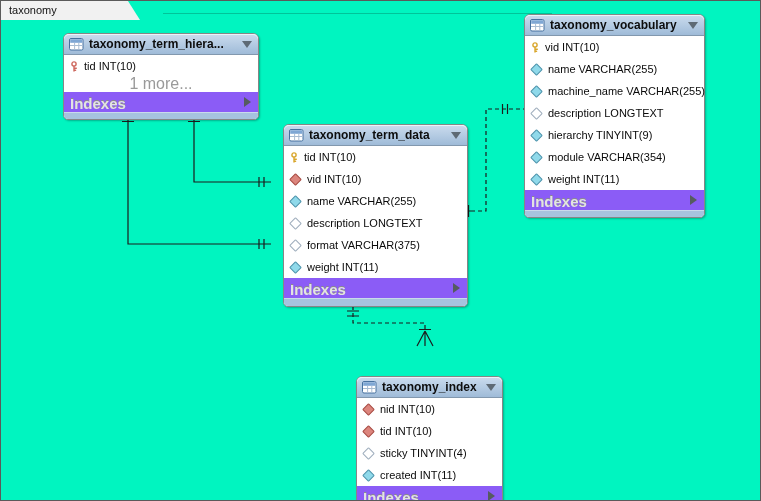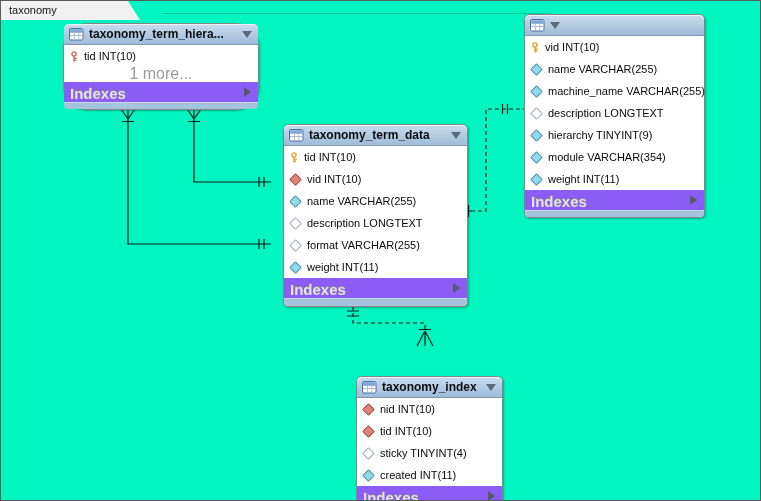--- a/index.html
+++ b/index.html
@@ -112,21 +112,21 @@
 
     <g>
       <path class="rel" d="M420,482 L427.5,489.5 M435,482 L427.5,489.5 M427.5,482 L427.5,501 M421,491.5 L434,491.5"></path>
     </g>
   </svg>
 
   <div class="tab">
     <span>taxonomy</span>
   </div>
 
-  <div class="ertable" style="left:62px;top:22px;width:196px;border-radius:24px;">
+  <div class="ertable" style="left:62px;top:32px;width:196px;">
     <div class="thead">
       <span class="icon hicon">
           <svg width="15" height="13" viewBox="0 0 15 13">
             <rect x="0.5" y="0.5" width="13.5" height="11.5" rx="1.5" fill="#fff" stroke="#46719F"></rect>
             <rect x="1.2" y="1.2" width="12.2" height="3.6" fill="#7FA7D4"></rect>
             <path d="M1 7.5 H14 M5.6 4.8 V12 M9.8 4.8 V12" stroke="#A9BDD2" fill="none"></path>
           </svg>
         </span>
       <span class="ttitle">taxonomy_term_hiera...</span>
       <span class="tri-down"></span>
@@ -179,21 +179,21 @@
         <div class="col-row">
           <span class="icon diamond cyan"></span>
           <span>name VARCHAR(255)</span>
         </div>
         <div class="col-row">
           <span class="icon diamond hollow"></span>
           <span>description LONGTEXT</span>
         </div>
         <div class="col-row">
           <span class="icon diamond hollow"></span>
-          <span>format VARCHAR(255)</span>
+          <span>format VARCHAR(375)</span>
         </div>
         <div class="col-row">
           <span class="icon diamond cyan"></span>
           <span>weight INT(11)</span>
         </div>
       </div>
     <div class="idx">
       <span>Indexes</span>
       <span class="tri-right"></span>
     </div>
@@ -202,20 +202,21 @@
 
   <div class="ertable" style="left:523px;top:13px;width:181px;">
     <div class="thead">
       <span class="icon hicon">
           <svg width="15" height="13" viewBox="0 0 15 13">
             <rect x="0.5" y="0.5" width="13.5" height="11.5" rx="1.5" fill="#fff" stroke="#46719F"></rect>
             <rect x="1.2" y="1.2" width="12.2" height="3.6" fill="#7FA7D4"></rect>
             <path d="M1 7.5 H14 M5.6 4.8 V12 M9.8 4.8 V12" stroke="#A9BDD2" fill="none"></path>
           </svg>
         </span>
+      <span class="ttitle">taxonomy_vocabulary</span>
       <span class="tri-down"></span>
     </div>
     <div class="cols">
         <div class="col-row">
           <span class="icon key pk">
             <svg width="10" height="11" viewBox="0 0 10 11">
               <circle cx="5" cy="3" r="2.1"></circle>
               <path d="M5 5.2 V10 M5 7.2 H7.3 M5 9.3 H6.6"></path>
             </svg>
           </span>

